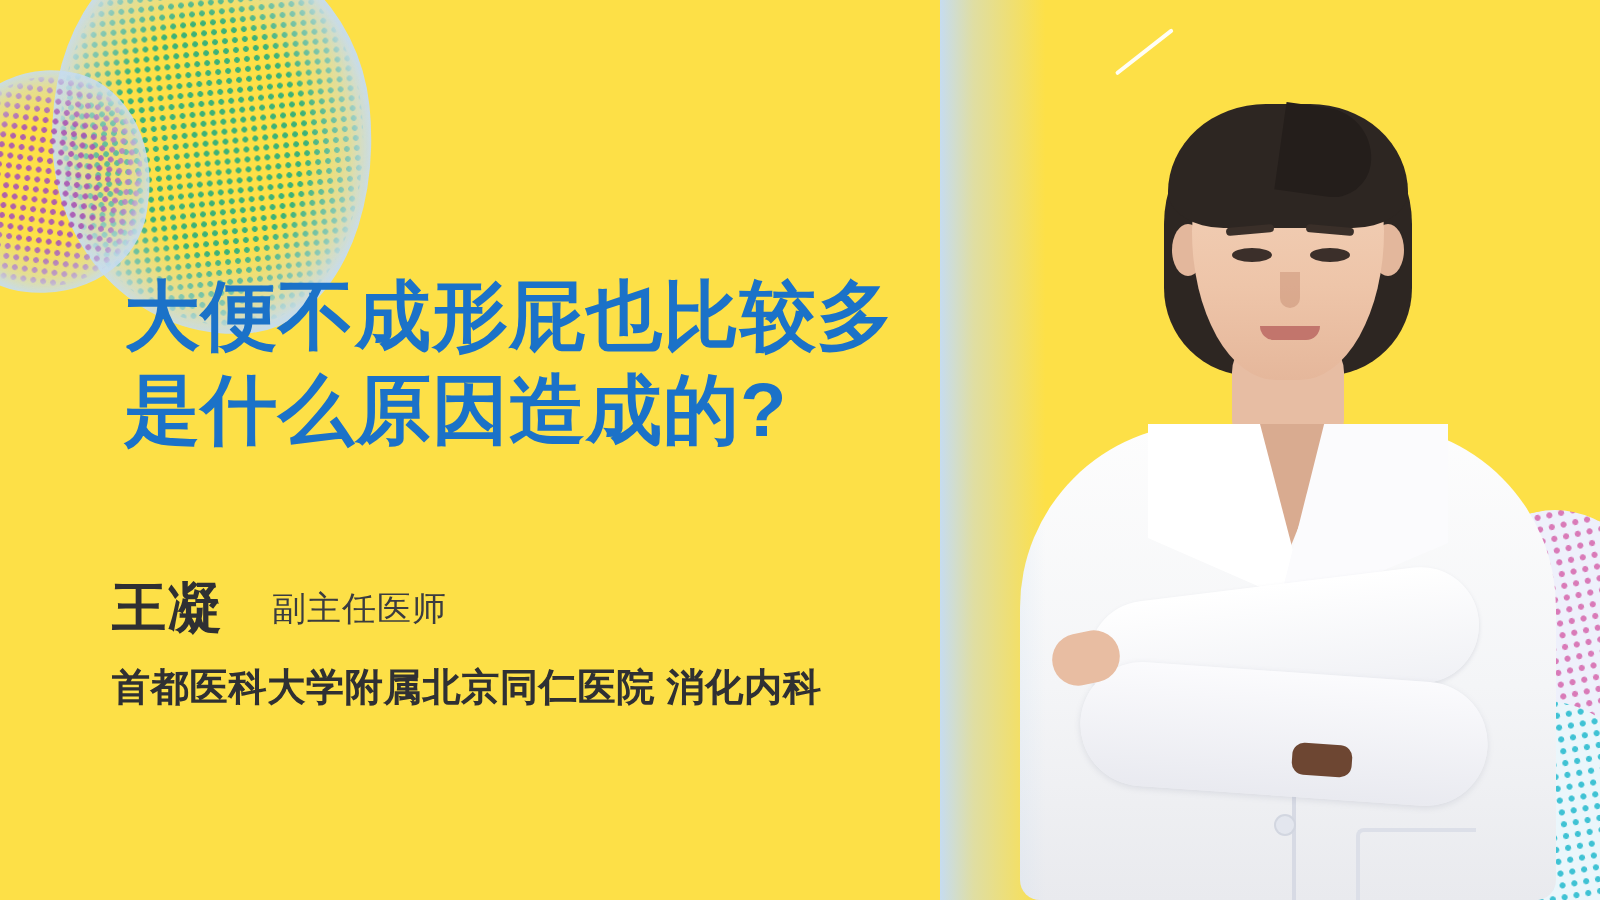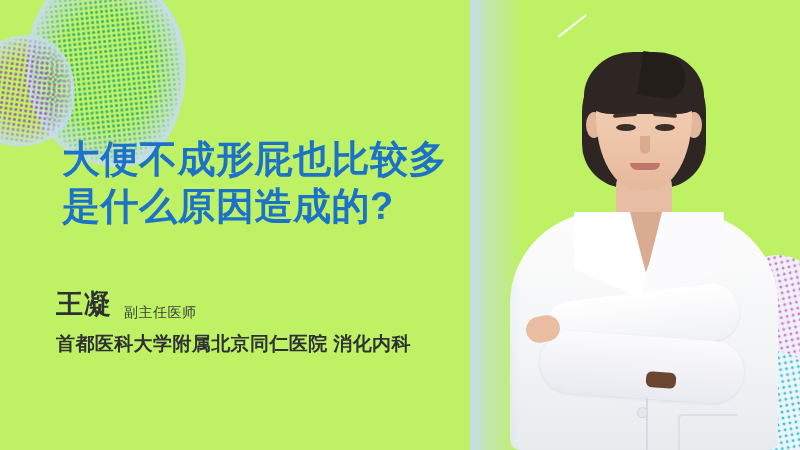--- a/index.html
+++ b/index.html
@@ -5,21 +5,21 @@
   html, body {
     margin: 0;
     padding: 0;
     background: #ffffff;
   }
   #poster {
     position: relative;
     width: 800px;
     height: 450px;
     overflow: hidden;
-    background: #bef264;
+    background: #fde047;
     font-family: "Liberation Sans", "DejaVu Sans", sans-serif;
     -webkit-font-smoothing: antialiased;
   }
 
   
   .halftone {
     position: absolute;
     pointer-events: none;
   }
 
@@ -125,35 +125,36 @@
 
   #doctor-block {
     position: absolute;
     left: 56px;
     top: 286px;
     width: 470px;
     color: #333333;
   }
   #doctor-line-1 {
     display: flex;
-    align-items: flex-end;
+    align-items: center;
     gap: 12px;
     margin-bottom: 9px;
   }
   #doctor-name {
     font-size: 27px;
     font-weight: bold;
     letter-spacing: 1px;
     color: #2f3033;
   }
   #doctor-title {
-    font-size: 14px;
+    font-size: 17px;
     font-weight: normal;
     letter-spacing: .5px;
     color: #3b3c40;
+    margin-left: 12px;
   }
   #doctor-affiliation {
     font-size: 19px;
     font-weight: bold;
     letter-spacing: .4px;
     color: #2f3033;
   }
 
   
   #portrait {

